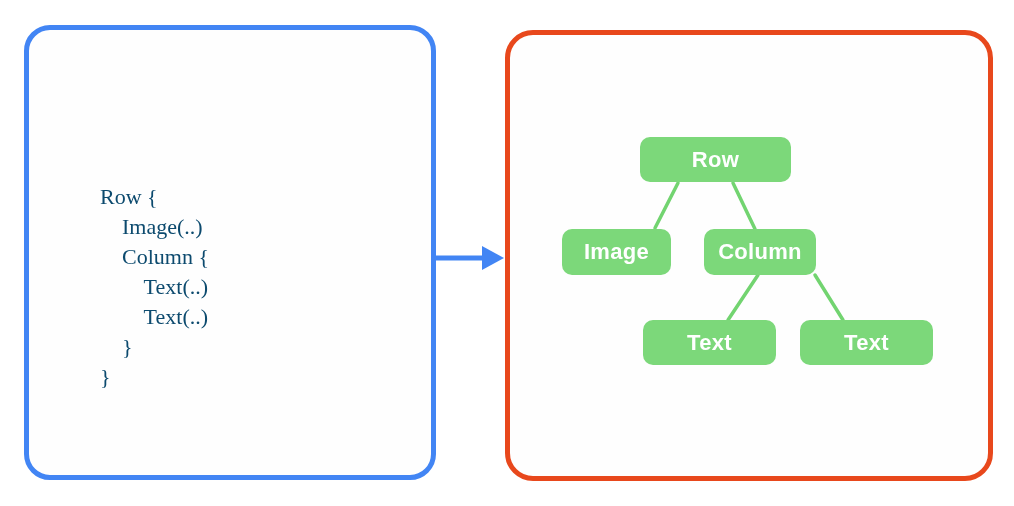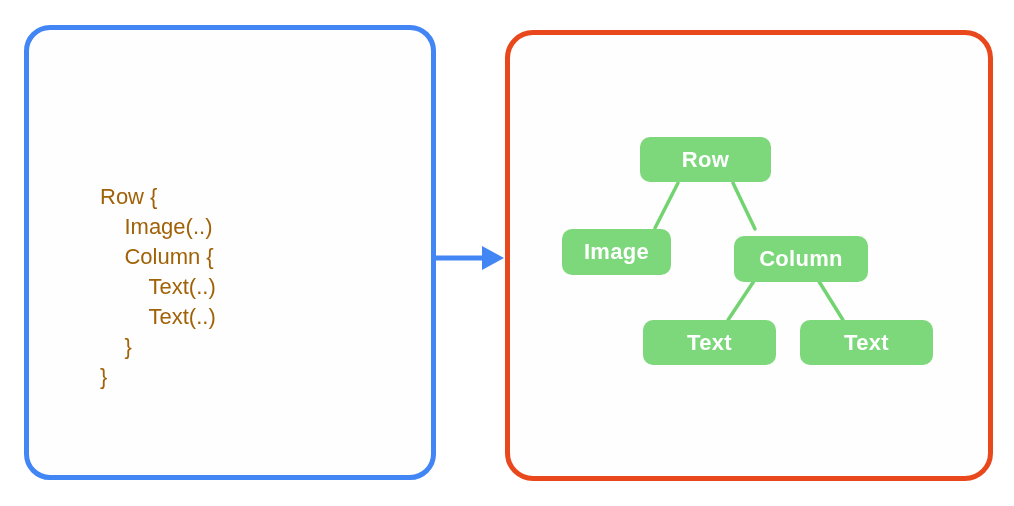--- a/index.html
+++ b/index.html
@@ -19,24 +19,24 @@
     width: 412px; height: 455px;
     box-sizing: border-box;
     border: 5px solid #4285f4;
     border-radius: 26px;
     background: #fefefe;
   }
   .code-block {
     position: absolute;
     left: 71px; top: 152px;
     margin: 0;
-    font-family: Liberation Sans, sans-serif;
+    font-family: Liberation Serif, serif;
     font-size: 22px;
     line-height: 30px;
-    color: #a16207;
+    color: #0c4a6e;
     white-space: pre;
   }
 
   
   .flow-arrow {
     position: absolute;
     left: 434px; top: 242px;
     width: 70px; height: 32px;
   }
   .flow-arrow line { stroke: #4285f4; stroke-width: 5; }
@@ -65,23 +65,23 @@
     background: #7cd87a;
     border-radius: 10px;
     color: #ffffff;
     font-size: 22px;
     font-weight: 600;
     letter-spacing: 0.3px;
     display: flex;
     align-items: center;
     justify-content: center;
   }
-  .node-row    { left: 130px; top: 102px; width: 131px; height: 45px; }
+  .node-row    { left: 130px; top: 102px; width: 151px; height: 45px; }
   .node-image  { left:  52px; top: 194px; width: 109px; height: 46px; }
-  .node-column { left: 224px; top: 194px; width: 134px; height: 46px; margin-top: 7px; }
+  .node-column { left: 194px; top: 194px; width: 112px; height: 46px; }
   .node-text1  { left: 133px; top: 285px; width: 133px; height: 45px; }
   .node-text2  { left: 290px; top: 285px; width: 133px; height: 45px; }
 </style>
 </head>
 <body>
 
 <div class="canvas">
 
   <div class="code-panel">
     <pre class="code-block">Row {

